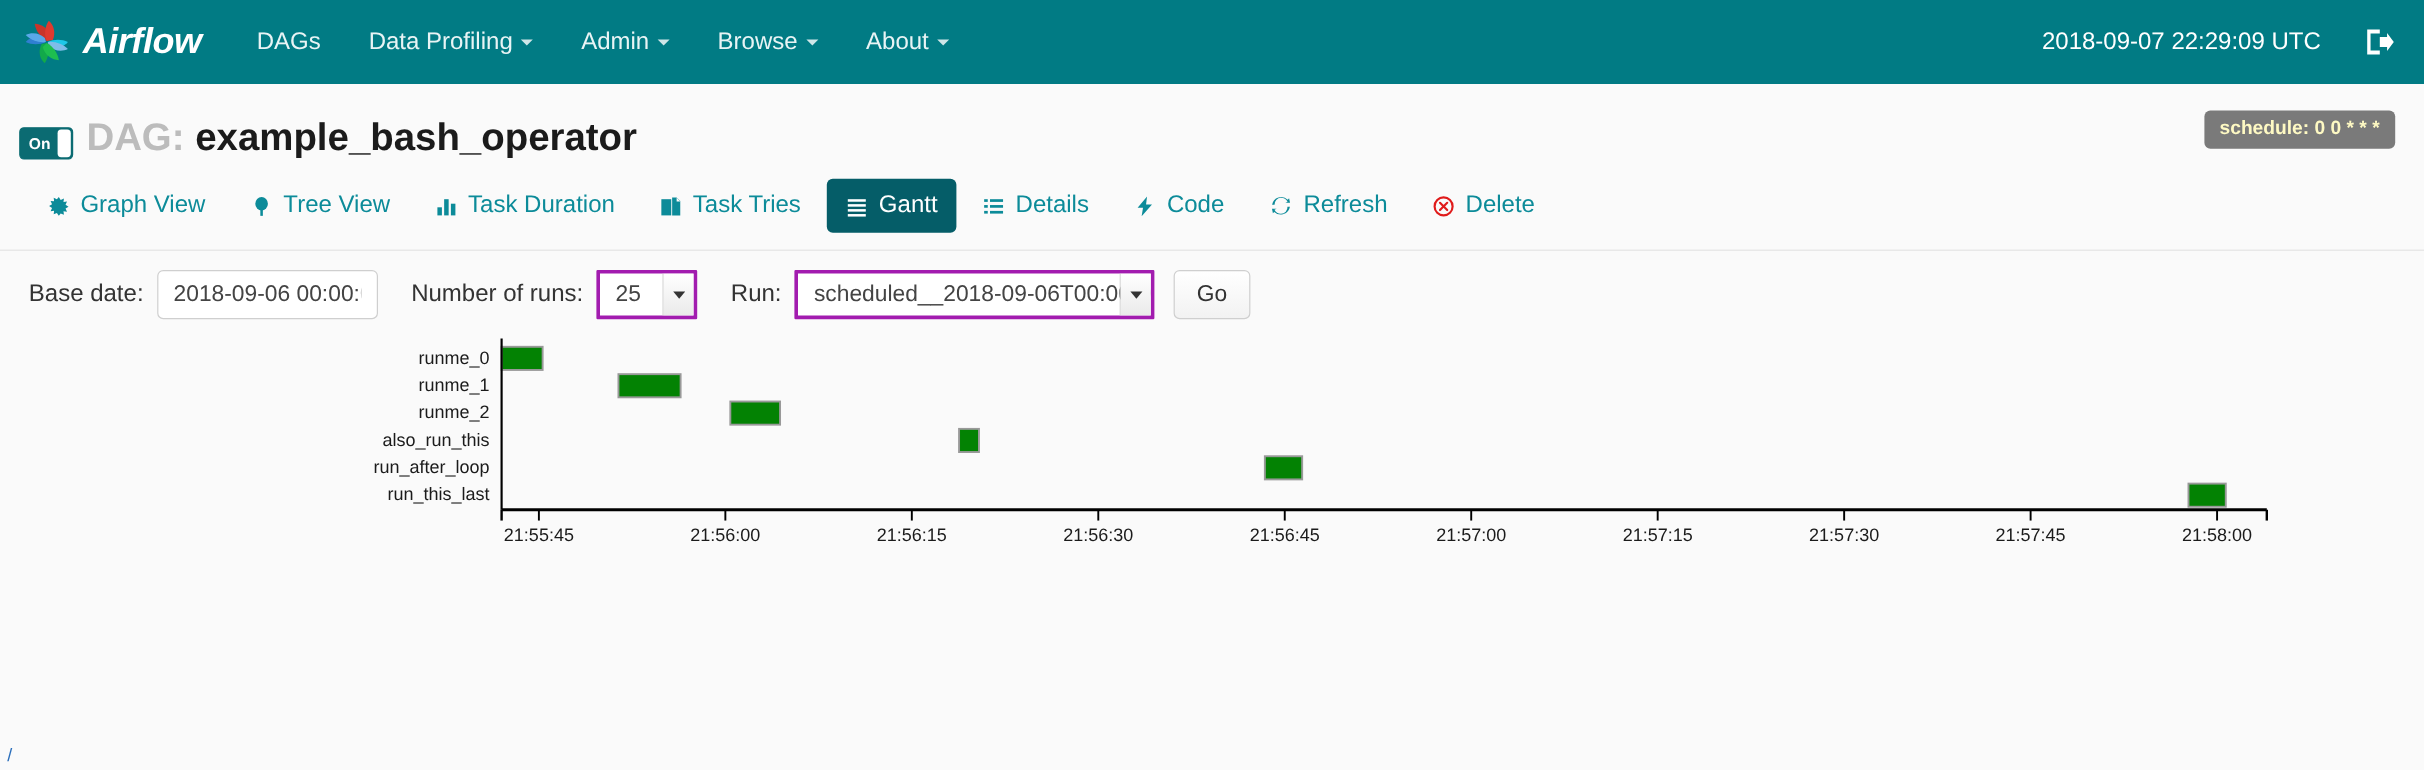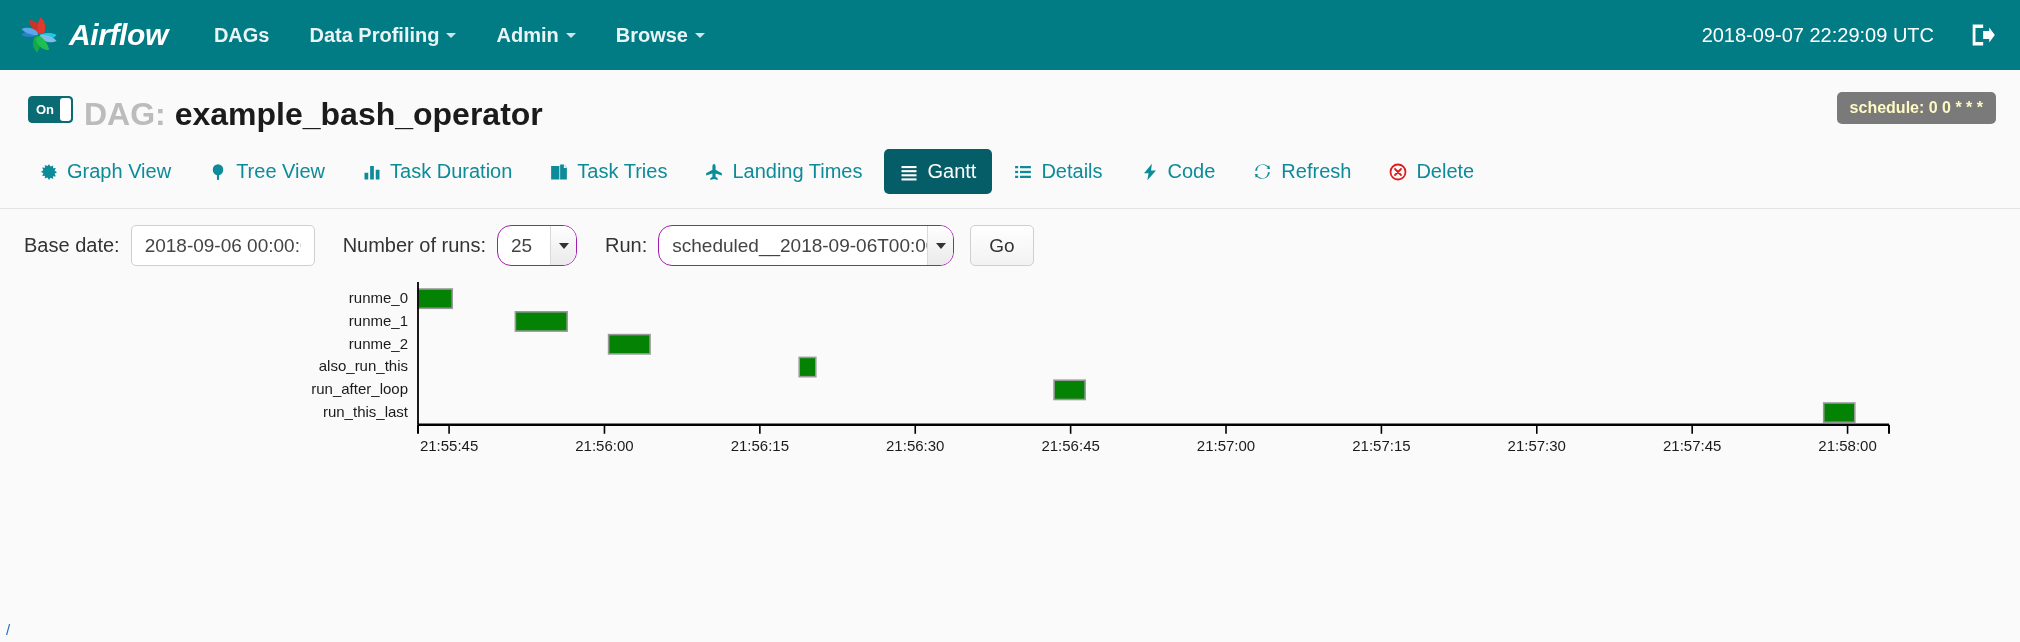--- a/index.html
+++ b/index.html
@@ -24,37 +24,36 @@
   .brand-text {
     color:#ffffff; font-size:30px; font-weight:bold; letter-spacing:-0.4px;
     line-height:1;
     font-style:italic;
   }
   .nav-items { display:flex; align-items:center; height:100%; }
   .nav-item {
     color:#e8f4f5; font-size:20px; padding:0 20px;
     height:100%; display:flex; align-items:center; cursor:pointer;
     white-space:nowrap;
-    font-weight:bold;
   }
   .caret {
     display:inline-block; width:0; height:0; margin-left:7px;
     border-left:5px solid transparent; border-right:5px solid transparent;
     border-top:5px solid #cfe6e8;
   }
   .nav-right {
     margin-left:auto; display:flex; align-items:center; gap:34px;
   }
   .nav-time { color:#ffffff; font-size:20px; white-space:nowrap; }
   .logout-icon { cursor:pointer; display:block; }
 
   
   .dag-header {
-    padding:26px 24px 0 28px;
-    display:flex; align-items:flex-start; position:relative;
+    padding:26px 24px 0 16px;
+    display:flex; align-items:flex-end; position:relative;
   }
   .toggle {
     width:45px; height:27px; border-radius:4px; background:#0b6b72;
     display:inline-flex; align-items:center; position:relative;
     border:1px solid #0b6b72; margin-right:11px; flex:0 0 auto;
   }
   .toggle-label {
     color:#fff; font-size:13px; font-weight:bold; padding-left:7px;
   }
   .toggle-knob {
@@ -92,21 +91,21 @@
   .form-label { font-size:20px; color:#333; margin-right:11px; white-space:nowrap; }
   .text-input {
     border:1px solid #cfcfcf; border-radius:5px; background:#fff;
     font-size:19px; color:#444; padding:8px 13px;
     font-family:"Liberation Sans", sans-serif;
     height:41px;
   }
   #base-date-input { width:184px; }
   .select-wrap {
     position:relative; display:inline-flex; align-items:stretch;
-    border:1px solid #a21caf; border-radius:14px; background:#fff;
+    border:3px solid #a21caf; border-radius:1px; background:#fff;
     height:41px; overflow:hidden;
   }
   .select-value {
     font-size:19px; color:#444; padding:8px 13px;
     display:flex; align-items:center; white-space:nowrap;
   }
   .select-arrow {
     width:26px; border-left:1px solid #d9d9d9;
     background:linear-gradient(#ffffff,#eaeaea);
     display:flex; align-items:center; justify-content:center;
@@ -165,20 +164,24 @@
       <i class="caret"></i>
     </div>
     <div class="nav-item">
       <span>Admin</span>
       <i class="caret"></i>
     </div>
     <div class="nav-item">
       <span>Browse</span>
       <i class="caret"></i>
     </div>
+    <div class="nav-item">
+      <span>About</span>
+      <i class="caret"></i>
+    </div>
   </div>
 
   <div class="nav-right">
     <span class="nav-time">2018-09-07 22:29:09 UTC</span>
     <svg class="logout-icon" width="28" height="28" viewBox="0 0 24 24">
       <path d="M4 3 H13 V6 H6.4 V18 H13 V21 H4 Z" fill="#ffffff"></path>
       <path d="M13 8.5 H18.2 V5.6 L23 12 L18.2 18.4 V15.5 H13 Z" fill="#ffffff"></path>
     </svg>
   </div>
 </div>
@@ -231,28 +234,20 @@
     <span class="tabicon">
       <svg width="18" height="18" viewBox="0 0 24 24">
           <rect x="1.5" y="4" width="11" height="18" fill="currentColor"></rect>
           <path d="M13.5 2h5l4 4v16h-9z" fill="currentColor"></path>
           <path d="M18.5 2v4.6h4" fill="#fafafa"></path>
         </svg>
     </span>
     <span>Task Tries</span>
   </div>
 
-  <div class="tab">
-    <span class="tabicon">
-      <svg width="18" height="18" viewBox="0 0 24 24">
-          <path d="M12 1.2c1.3 0 2.1 1.6 2.1 3.6v4.1l8.4 4.9v2.8l-8.4-2.6v4.3l2.8 2.1v2.1L12 21.2l-4.9 1.3v-2.1l2.8-2.1v-4.3L1.5 16.6v-2.8l8.4-4.9V4.8c0-2 .8-3.6 2.1-3.6z" fill="currentColor"></path>
-        </svg>
-    </span>
-    <span>Landing Times</span>
-  </div>
 
   <div class="tab active">
     <span class="tabicon">
       <svg width="18" height="18" viewBox="0 0 24 24">
           <rect x="2" y="4" width="20" height="2.8" fill="currentColor"></rect>
           <rect x="2" y="9.5" width="20" height="2.8" fill="currentColor"></rect>
           <rect x="2" y="15" width="20" height="2.8" fill="currentColor"></rect>
           <rect x="2" y="20.5" width="20" height="2.8" fill="currentColor"></rect>
         </svg>
     </span>

